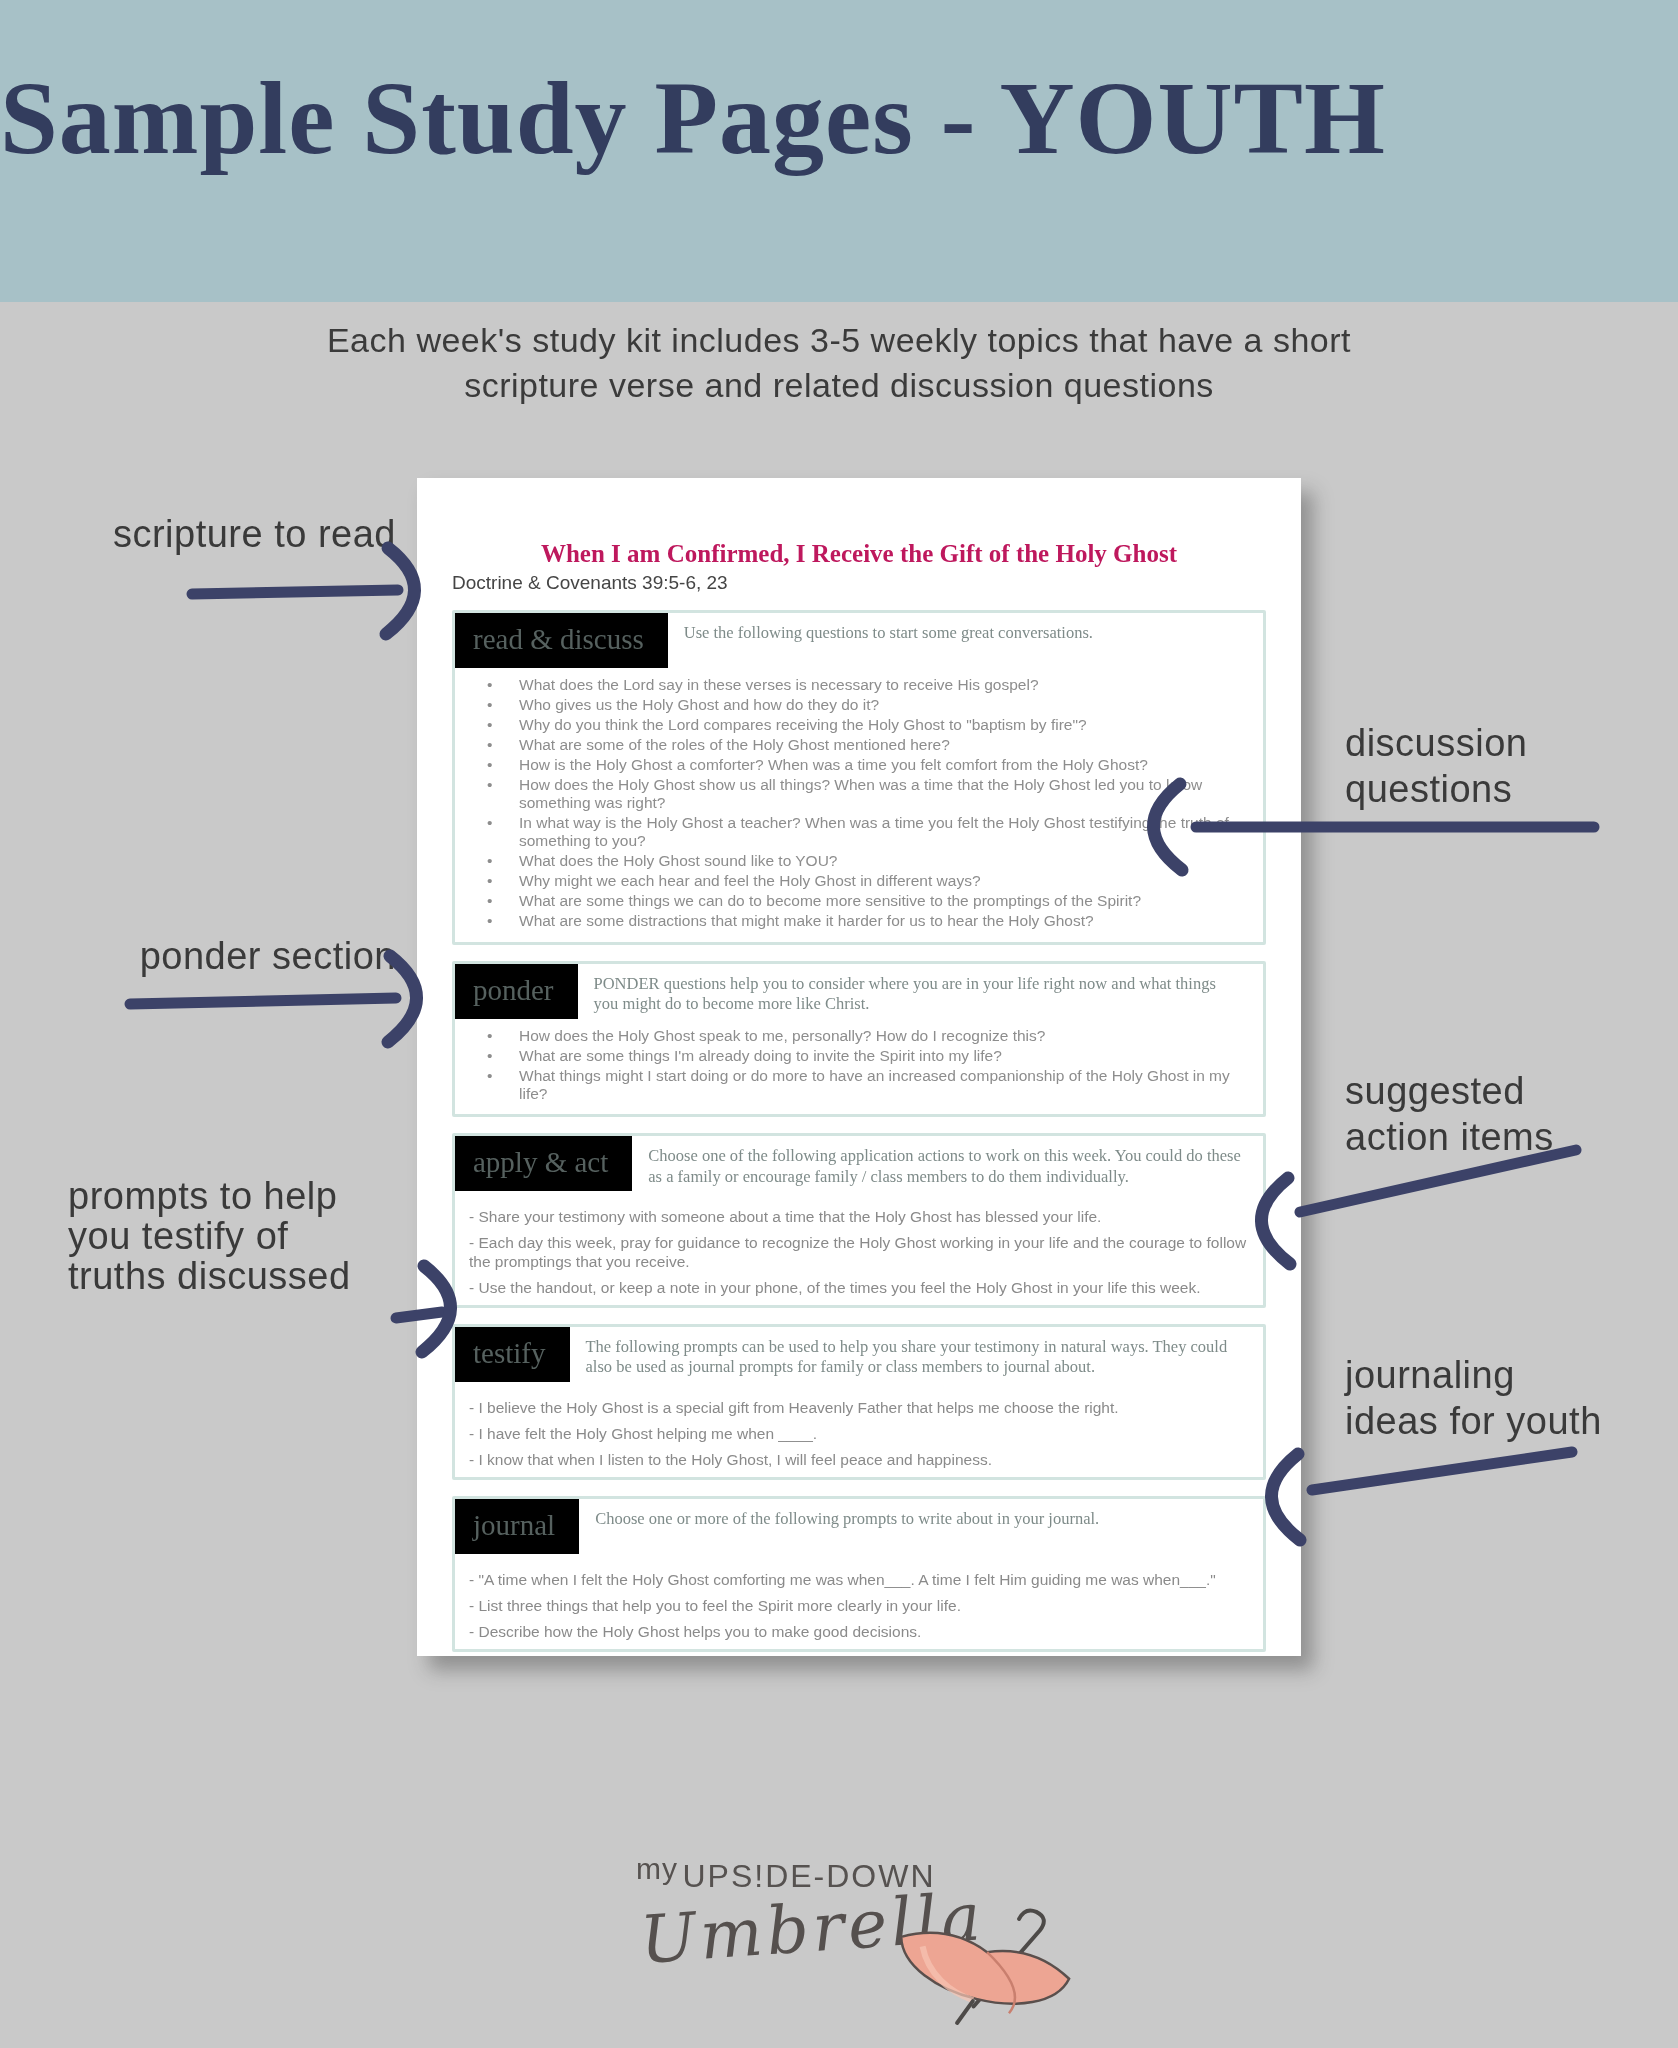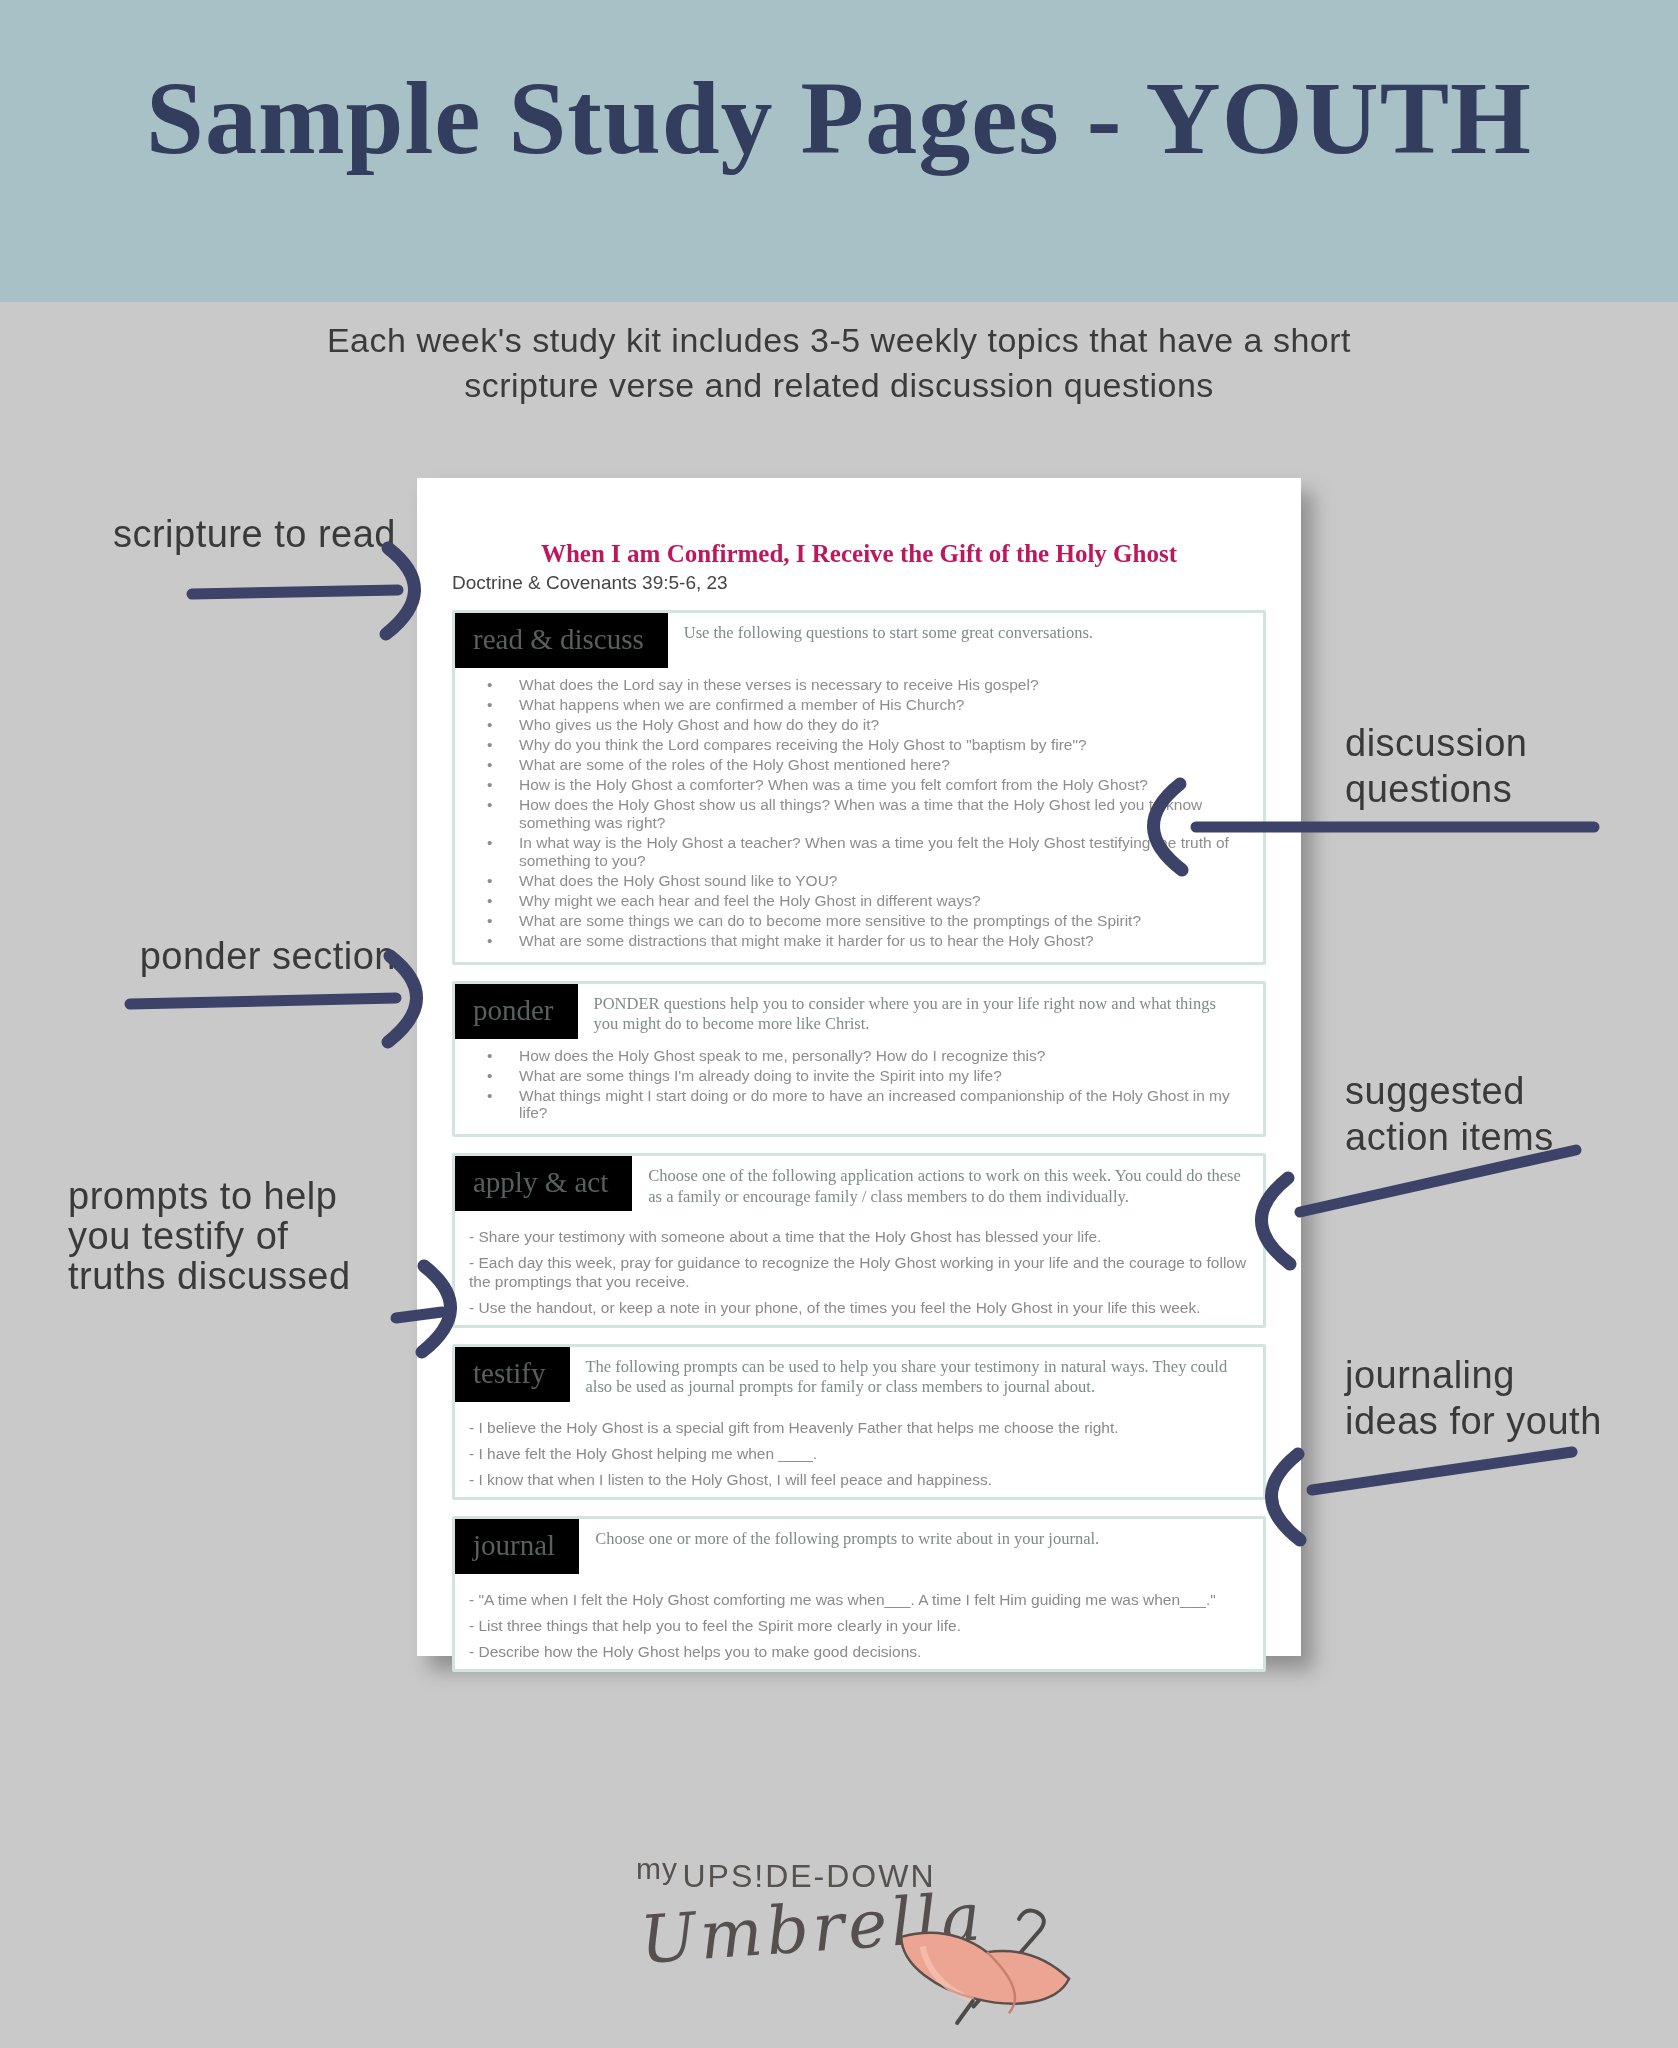--- a/index.html
+++ b/index.html
@@ -3,21 +3,21 @@
 <meta charset="utf-8">
 <style>
   html,body{margin:0;padding:0;}
   body{
     width:1678px;height:2048px;position:relative;overflow:hidden;
     background:#c9c9c9;font-family:"Liberation Sans",sans-serif;
   }
   
   .hero{position:absolute;left:0;top:0;width:1678px;height:302px;background:#a7c1c7;}
   .hero h1{
-    margin:0;position:absolute;left:0;top:58px;width:100%;text-align:center;
+    margin:0;position:absolute;left:0;top:58px;width:100%;
     font-family:"Liberation Serif",serif;font-weight:600;font-size:104px;
     color:#333d5e;letter-spacing:1px;
   }
   
   .intro{position:absolute;left:0;top:318px;width:100%;text-align:center;
     font-size:34px;line-height:45px;color:#3b3b3b;letter-spacing:.5px;}
   
   .page{
     position:absolute;left:417px;top:478px;width:884px;height:1178px;
     background:#ffffff;box-shadow:12px 14px 18px rgba(40,40,40,.35);
@@ -107,21 +107,20 @@
   <div class="doc-ref">Doctrine &amp; Covenants 39:5-6, 23</div>
 
   <div class="sec bullets">
     <div class="sec-head">
       <div class="sec-label">read &amp; discuss</div>
       <div class="sec-intro">Use the following questions to start some great conversations.</div>
     </div>
     <div class="sec-body">
         <ul>
           <li>What does the Lord say  in these verses is necessary to receive His gospel?</li>
-          <li>What happens when we are confirmed a member of His Church?</li>
           <li>Who gives us the Holy Ghost and how do they do it?</li>
           <li>Why do you think the Lord compares receiving the Holy Ghost to "baptism by fire"?</li>
           <li>What are some of the roles of the Holy Ghost mentioned here?</li>
           <li>How is the Holy Ghost a comforter? When was a time you felt comfort from the Holy Ghost?</li>
           <li>How does the Holy Ghost show us all things? When was a time that the Holy Ghost led you to know something was right?</li>
           <li>In what way is the Holy Ghost a teacher? When was a time you felt the Holy Ghost testifying the truth of something to you?</li>
           <li>What does the Holy Ghost sound like to YOU?</li>
           <li>Why might we each hear and feel the Holy Ghost in different ways?</li>
           <li>What are some things we can do to become more sensitive to the promptings of the Spirit?</li>
           <li>What are some distractions that might make it harder for us to hear the Holy Ghost?</li>

